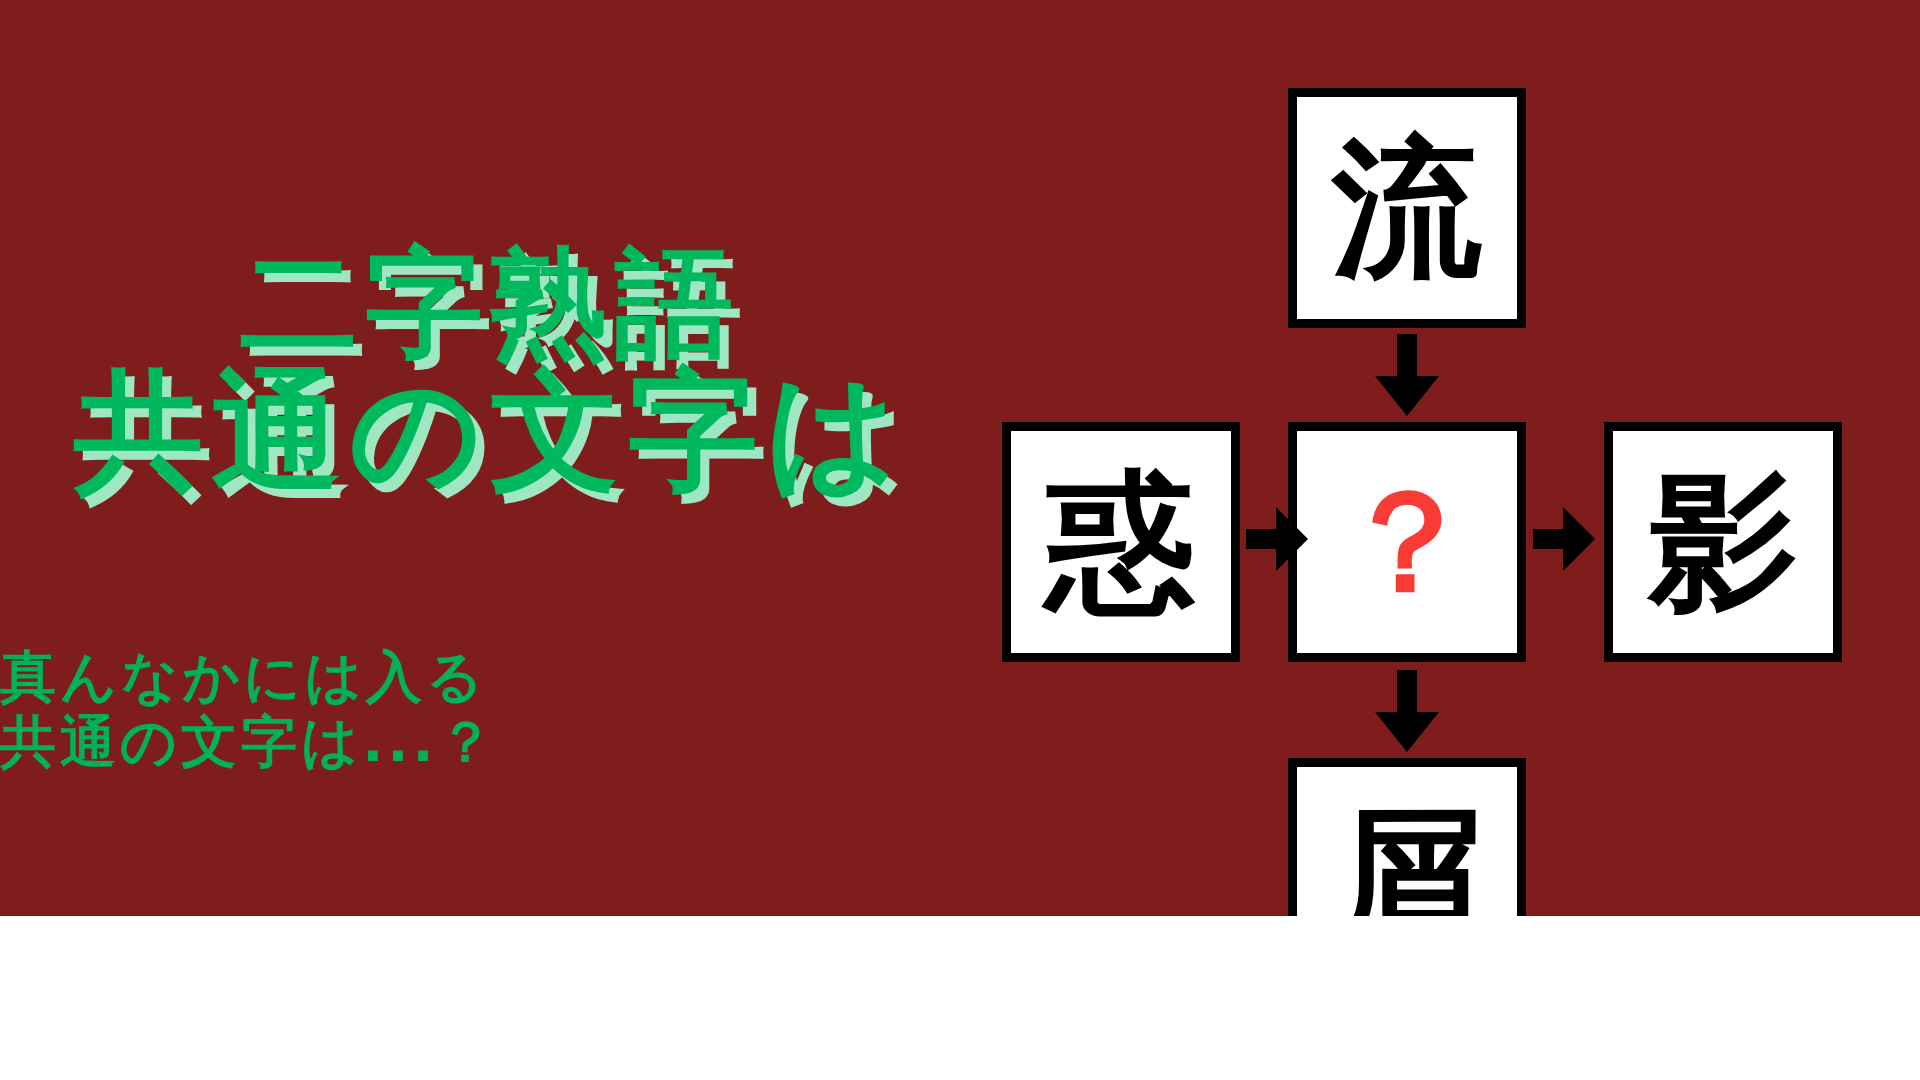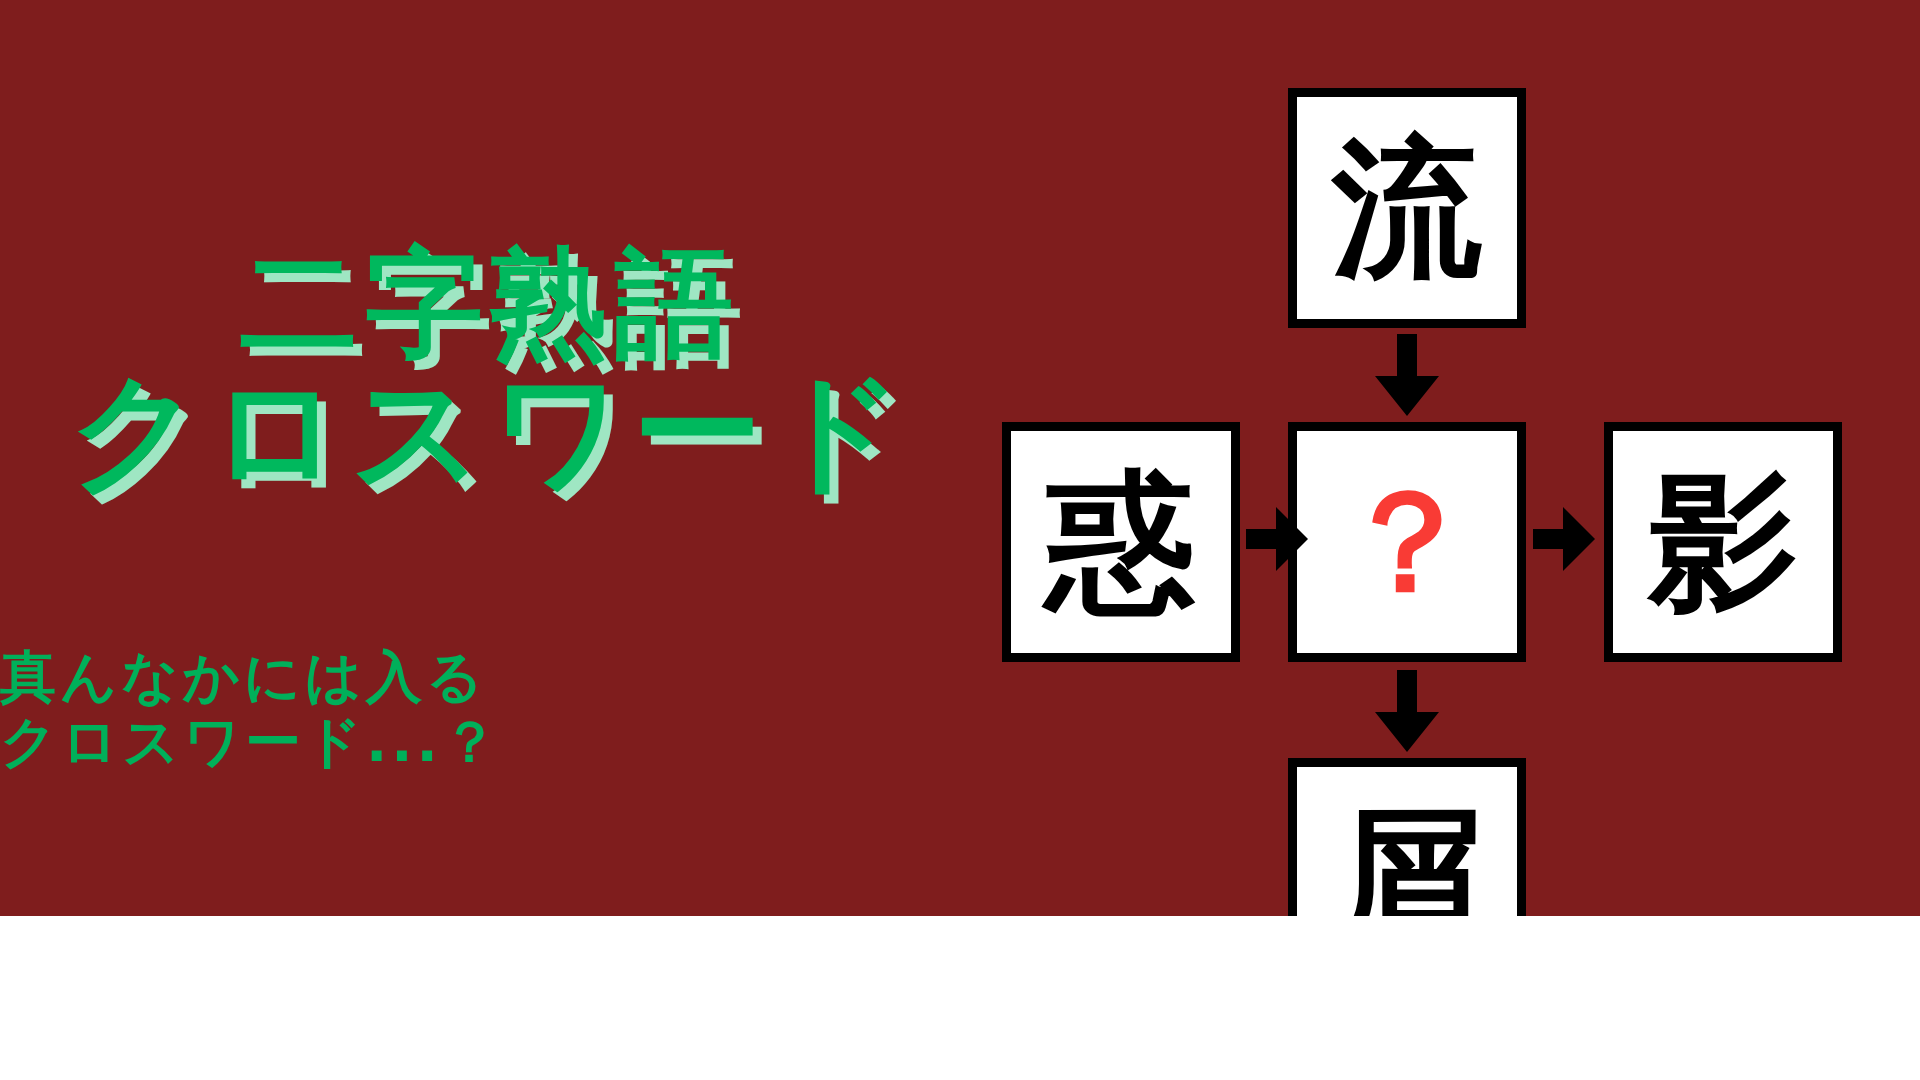--- a/index.html
+++ b/index.html
@@ -102,26 +102,26 @@
   #arrow-center-to-right  { left: 573px; top: 507px; }
   #arrow-center-to-bottom { left: 415px; top: 670px; }
 </style>
 </head>
 <body>
 
 <div id="stage">
 
   <div id="title-block">
     <div id="title-line-1" class="title-line">二字熟語</div>
-    <div id="title-line-2" class="title-line">クロスワード</div>
+    <div id="title-line-2" class="title-line">共通の文字は</div>
   </div>
 
   <div id="subtitle-block">
     <div class="subtitle-line">真んなかには入る</div>
-    <div class="subtitle-line">クロスワード...？</div>
+    <div class="subtitle-line">共通の文字は...？</div>
   </div>
 
   <div id="diagram">
 
     <div id="cell-top" class="cell">
       <span class="cell-char">流</span>
     </div>
 
     <div id="cell-left" class="cell">
       <span class="cell-char">惑</span>

